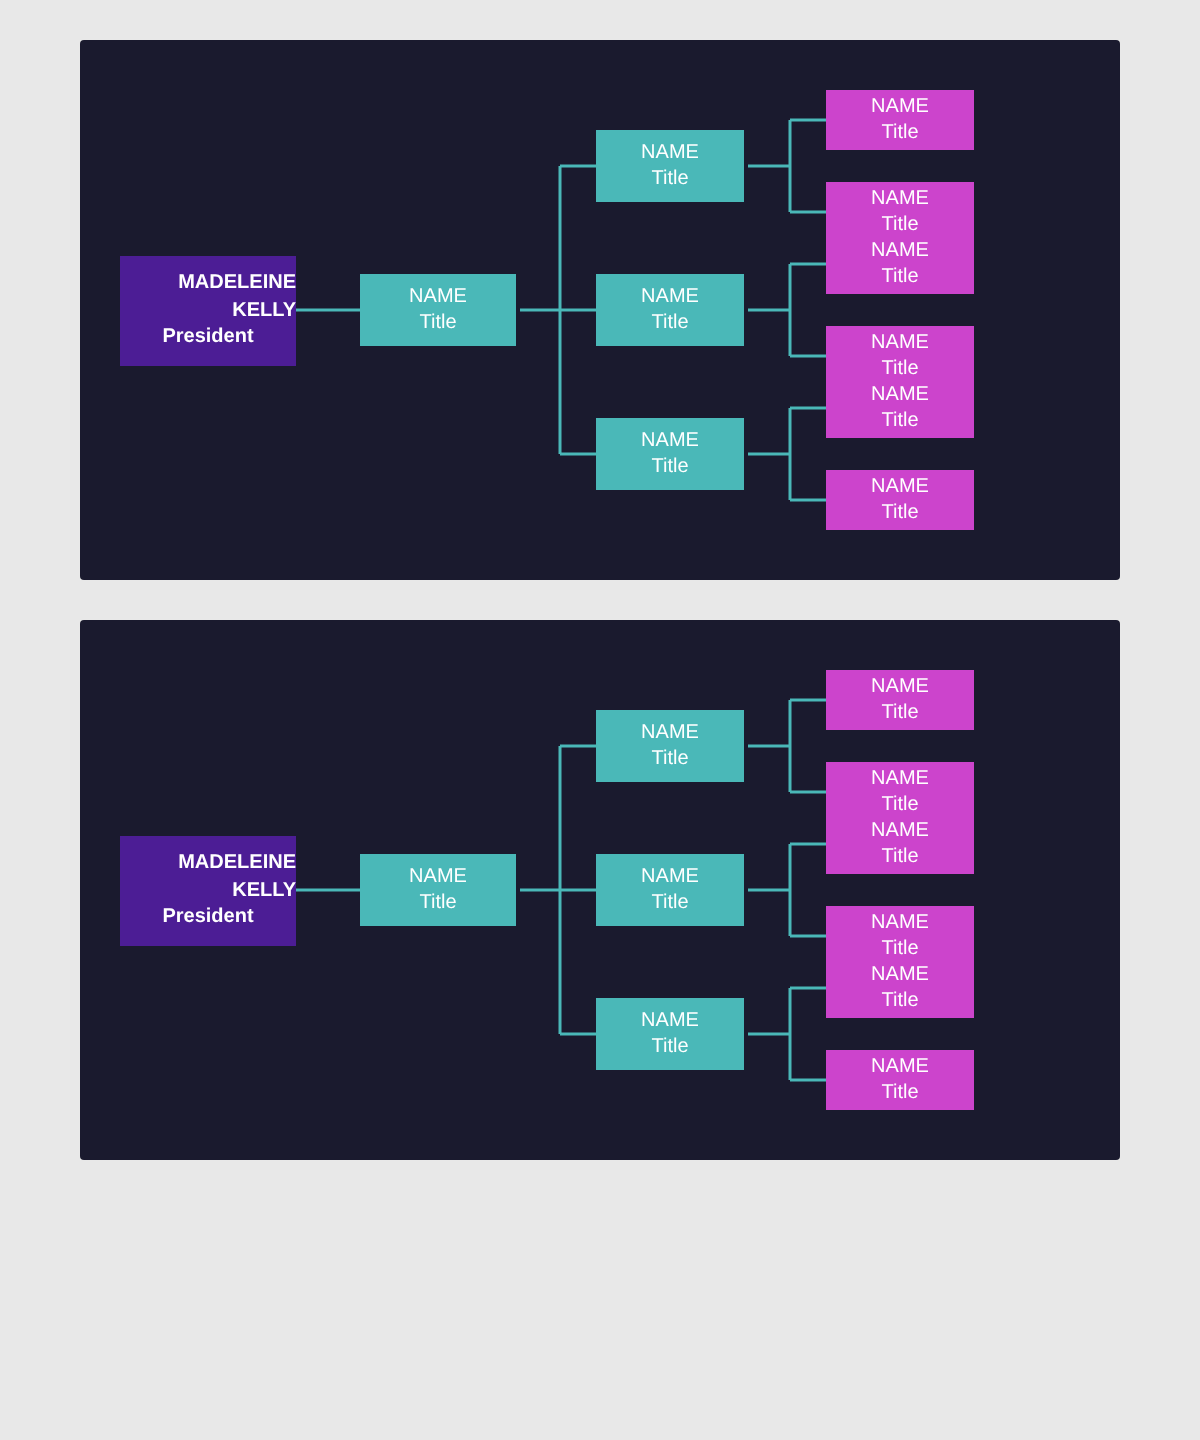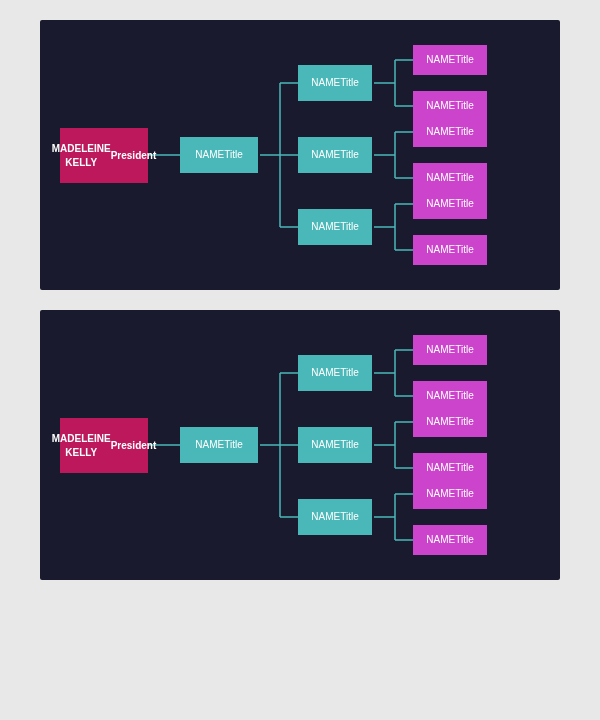--- a/index.html
+++ b/index.html
@@ -29,28 +29,29 @@
       position: relative;
     }
 
     .node {
       position: absolute;
       text-align: center;
       line-height: 1.35;
       font-size: 10px;
       color: white;
       display: flex;
-      flex-direction: row;
+      flex-direction: column;
       justify-content: center;
       align-items: center;
     }
 
     .node-root {
-      background: #be185d;
+      background: #4c1d95;
       font-weight: bold;
+      text-align: right;
     }
     .node-teal {
       background: #4ab8b8;
     }
     .node-purple {
       background: #cc44cc;
     }
 
     svg.connectors {
       position: absolute;

